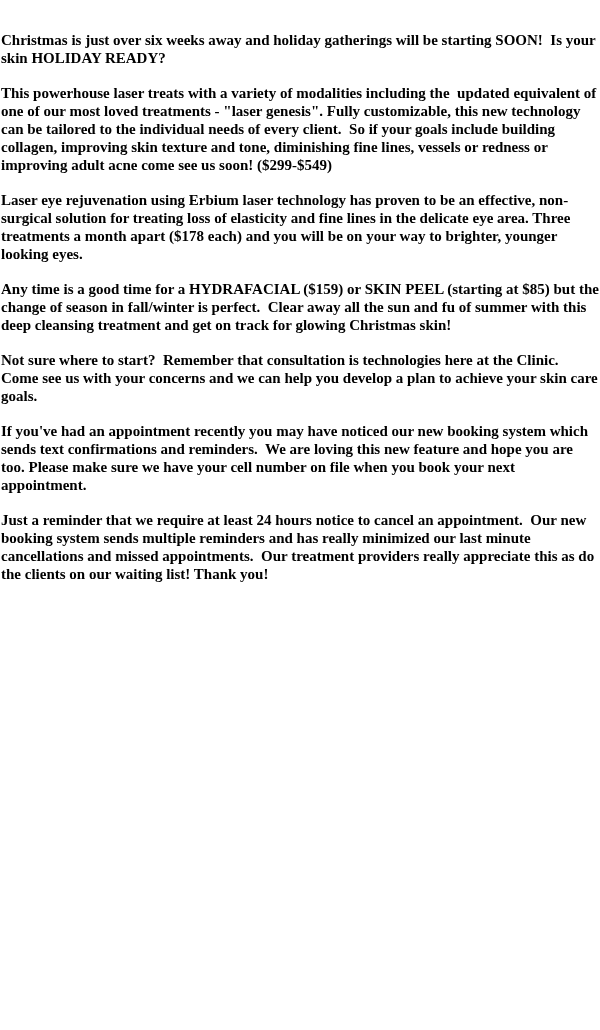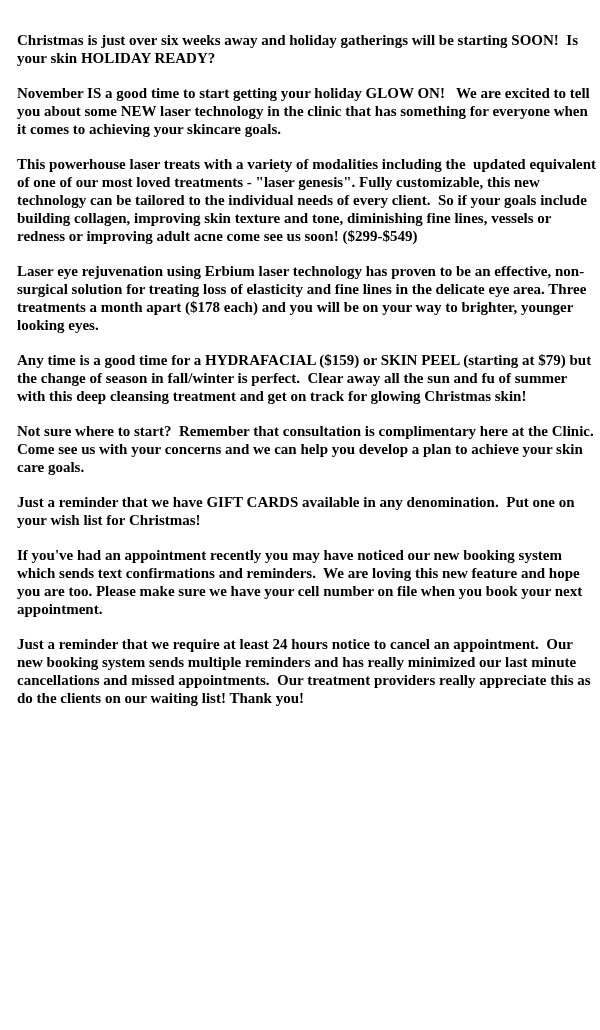--- a/index.html
+++ b/index.html
@@ -8,38 +8,36 @@
     background: #ffffff;
   }
   body {
     width: 600px;
     min-height: 1030px;
     font-family: "Liberation Serif", serif;
   }
   .newsletter {
     box-sizing: border-box;
     width: 600px;
-    padding: 31px 1px 0 17px;
+    padding: 31px 1px 0 1px;
   }
   .para {
     margin: 0 0 17px 0;
     font-weight: bold;
     font-size: 15px;
     line-height: 18px;
     color: #000000;
     white-space: pre-wrap;
     word-wrap: break-word;
   }
 </style>
 </head>
 <body>
 
 <div class="newsletter">
     <p class="para">Christmas is just over six weeks away and holiday gatherings will be starting SOON!  Is your skin HOLIDAY READY?</p>
-    <p class="para">November IS a good time to start getting your holiday GLOW ON!   We are excited to tell you about some NEW laser technology in the clinic that has something for everyone when it comes to achieving your skincare goals.</p>
     <p class="para">This powerhouse laser treats with a variety of modalities including the  updated equivalent of one of our most loved treatments - "laser genesis". Fully customizable, this new technology can be tailored to the individual needs of every client.  So if your goals include building collagen, improving skin texture and tone, diminishing fine lines, vessels or redness or improving adult acne come see us soon! ($299-$549)</p>
     <p class="para">Laser eye rejuvenation using Erbium laser technology has proven to be an effective, non-surgical solution for treating loss of elasticity and fine lines in the delicate eye area. Three treatments a month apart ($178 each) and you will be on your way to brighter, younger looking eyes.</p>
-    <p class="para">Any time is a good time for a HYDRAFACIAL ($159) or SKIN PEEL (starting at $79) but the change of season in fall/winter is perfect.  Clear away all the sun and fu of summer with this deep cleansing treatment and get on track for glowing Christmas skin!</p>
-    <p class="para">Not sure where to start?  Remember that consultation is complimentary here at the Clinic.   Come see us with your concerns and we can help you develop a plan to achieve your skin care goals.</p>
-    <p class="para">Just a reminder that we have GIFT CARDS available in any denomination.  Put one on your wish list for Christmas!</p>
+    <p class="para">Any time is a good time for a HYDRAFACIAL ($159) or SKIN PEEL (starting at $85) but the change of season in fall/winter is perfect.  Clear away all the sun and fu of summer with this deep cleansing treatment and get on track for glowing Christmas skin!</p>
+    <p class="para">Not sure where to start?  Remember that consultation is technologies here at the Clinic.   Come see us with your concerns and we can help you develop a plan to achieve your skin care goals.</p>
     <p class="para">If you've had an appointment recently you may have noticed our new booking system which sends text confirmations and reminders.  We are loving this new feature and hope you are too. Please make sure we have your cell number on file when you book your next appointment.</p>
     <p class="para">Just a reminder that we require at least 24 hours notice to cancel an appointment.  Our new booking system sends multiple reminders and has really minimized our last minute cancellations and missed appointments.  Our treatment providers really appreciate this as do the clients on our waiting list! Thank you!</p>
   </div>
 
 </body></html>

